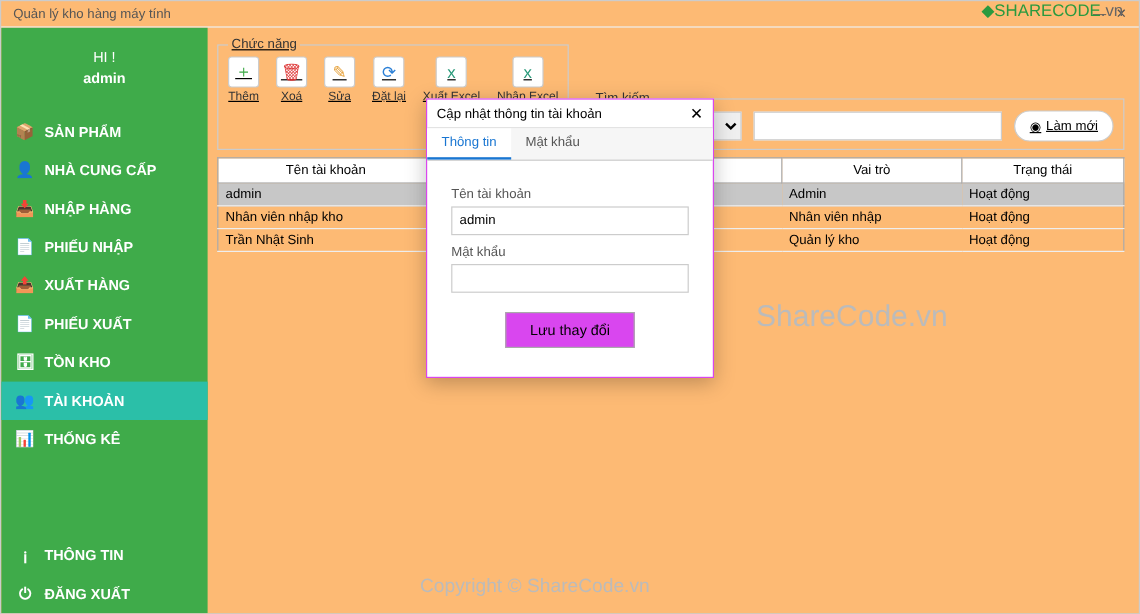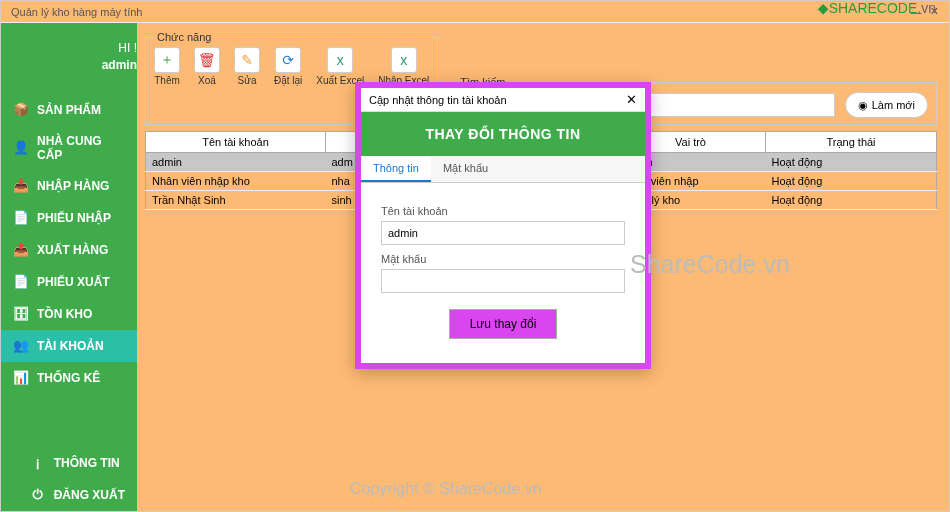--- a/index.html
+++ b/index.html
@@ -5,50 +5,50 @@
 * { box-sizing: border-box; margin: 0; padding: 0; font-family: Arial, sans-serif; }
 body { width: 950px; height: 512px; background: #f5f5f5; position: relative; overflow: hidden; }
 
 .window { background: #fdba74; border: 1px solid #ccc; width: 100%; height: 100%; display: flex; flex-direction: column; }
 .titlebar { display: flex; align-items: center; padding: 4px 10px; font-size: 11px; color: #555; border-bottom: 1px solid #eee; }
 .titlebar .spacer { flex: 1; }
 .titlebar .ctl { margin-left: 8px; font-size: 11px; cursor: pointer; }
 
 .main { flex: 1; display: flex; overflow: hidden; }
 
-.sidebar { width: 136px; background: #3fab4a; color: #fff; display: flex; flex-direction: column; padding-top: 18px; align-items: flex-end; }
+.sidebar { width: 172px; background: #3fab4a; color: #fff; display: flex; flex-direction: column; padding-top: 18px; }
 .sidebar .hi { text-align: center; font-size: 12px; margin-bottom: 3px; }
 .sidebar .user { text-align: center; font-size: 12px; font-weight: bold; margin-bottom: 22px; }
 .sidebar .item { display: flex; align-items: center; padding: 8px 12px; font-size: 12px; font-weight: bold; cursor: pointer; }
 .sidebar .item.active { background: #2bbfa8; }
 .sidebar .item .ic { display: inline-block; width: 16px; height: 16px; margin-right: 8px; font-size: 13px; text-align: center; }
 .sidebar .grow { flex: 1; }
 
 .content { flex: 1; padding: 8px 12px 0 8px; position: relative; }
 
-.panels { display: flex; gap: 10px; margin-bottom: 6px; }
+.panels { display: flex; gap: 10px; margin-bottom: 6px; text-decoration: underline; }
 fieldset { border: 1px solid #ccc; padding: 4px 8px 6px; font-size: 11px; }
 fieldset legend { font-size: 11px; color: #333; padding: 0 3px; }
 
 .chucnang { display: flex; gap: 14px; }
 .fnbtn { display: flex; flex-direction: column; align-items: center; font-size: 10px; color: #333; cursor: pointer; }
 .fnbtn .fnic { width: 26px; height: 26px; border: 1px solid #ccc; border-radius: 3px; background: #fff; display: flex; align-items: center; justify-content: center; font-size: 14px; margin-bottom: 2px; }
 
 .timkiem { flex: 1; display: flex; align-items: center; gap: 10px; margin-top: 45px; }
 .timkiem select { width: 125px; height: 24px; font-size: 11px; border: 1px solid #ccc; }
 .timkiem input { flex: 1; height: 24px; border: 1px solid #ccc; font-size: 11px; padding: 0 6px; }
 .timkiem button { height: 26px; padding: 0 12px; border: 1px solid #ccc; background: #fff; border-radius: 13px; display: flex; align-items: center; gap: 4px; font-size: 11px; cursor: pointer; }
 
 .table { width: 100%; border: 1px solid #aaa; font-size: 11px; border-collapse: collapse; }
 .table th { background: #fff; border: 1px solid #aaa; padding: 4px 6px; font-weight: normal; text-align: center; }
 .table td { border-bottom: 1px solid #eee; padding: 3px 6px; }
 .table tr.sel td { background: #c7c7c7; }
 
 
-.modal { position: absolute; left: 355px; top: 82px; width: 296px; background: #fff; border: 6px solid #d946ef; box-shadow: 0 4px 16px rgba(0,0,0,0.25); }
+.modal { position: absolute; left: 355px; top: 82px; width: 240px; background: #fff; border: 1px solid #d946ef; box-shadow: 0 4px 16px rgba(0,0,0,0.25); }
 .modal .mtitle { display: flex; align-items: center; justify-content: space-between; padding: 4px 8px; font-size: 11px; border-bottom: 1px solid #ddd; }
 .modal .mtitle .close { cursor: pointer; font-size: 13px; }
 .modal .header { background: #3fab4a; color: #fff; text-align: center; padding: 14px 0; font-size: 14px; font-weight: bold; letter-spacing: 0.5px; }
 .modal .tabs { display: flex; border-bottom: 1px solid #ccc; background: #f6f6f6; }
 .modal .tab { padding: 6px 12px; font-size: 11px; color: #555; cursor: pointer; }
 .modal .tab.active { color: #1976d2; border-bottom: 2px solid #1976d2; background: #fff; }
 .modal .body { padding: 14px 20px; }
 .modal .lbl { font-size: 11px; color: #555; margin-bottom: 4px; margin-top: 8px; }
 .modal input[type=text], .modal input[type=password] { width: 100%; border: 1px solid #ccc; padding: 5px 6px; font-size: 11px; }
 .modal .save { display: block; margin: 16px auto 10px; padding: 7px 20px; border: 1px solid #aaa; background: #d946ef; font-size: 12px; cursor: pointer; }
@@ -202,21 +202,20 @@
       </table>
     </div>
   </div>
 </div>
 
 <div class="modal">
   <div class="mtitle">
     <span>Cập nhật thông tin tài khoản</span>
     <span class="close">✕</span>
   </div>
-  <div class="header">THAY ĐỔI THÔNG TIN</div>
   <div class="tabs">
     <div class="tab active">Thông tin</div>
     <div class="tab">Mật khẩu</div>
   </div>
   <div class="body">
     <div class="lbl">Tên tài khoản</div>
     <input type="text" value="admin" style="">
     <div class="lbl">Mật khẩu</div>
     <input type="password" style="">
     <button class="save">Lưu thay đổi</button>

